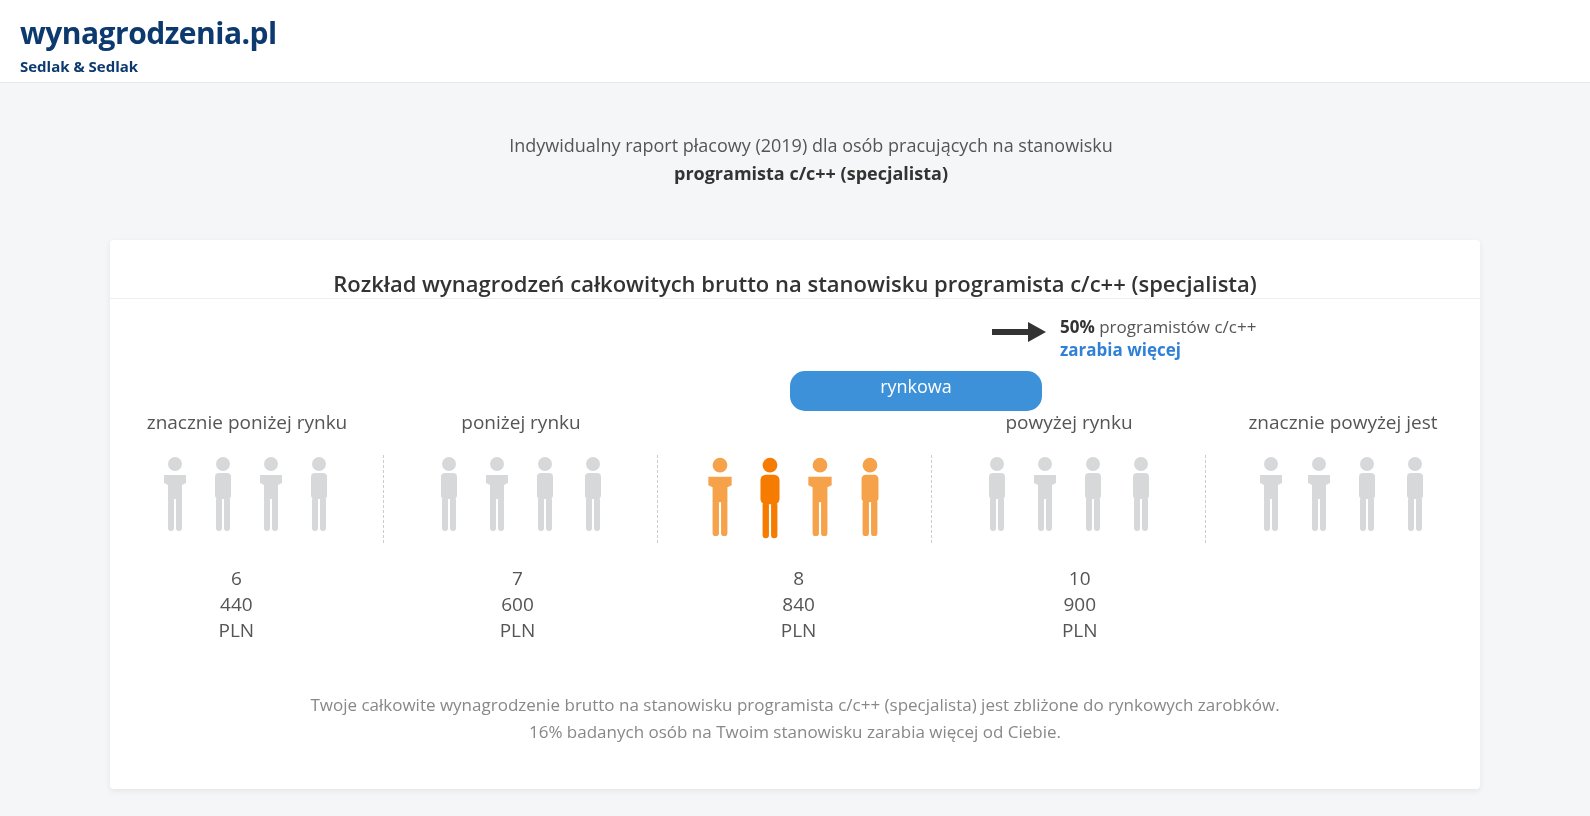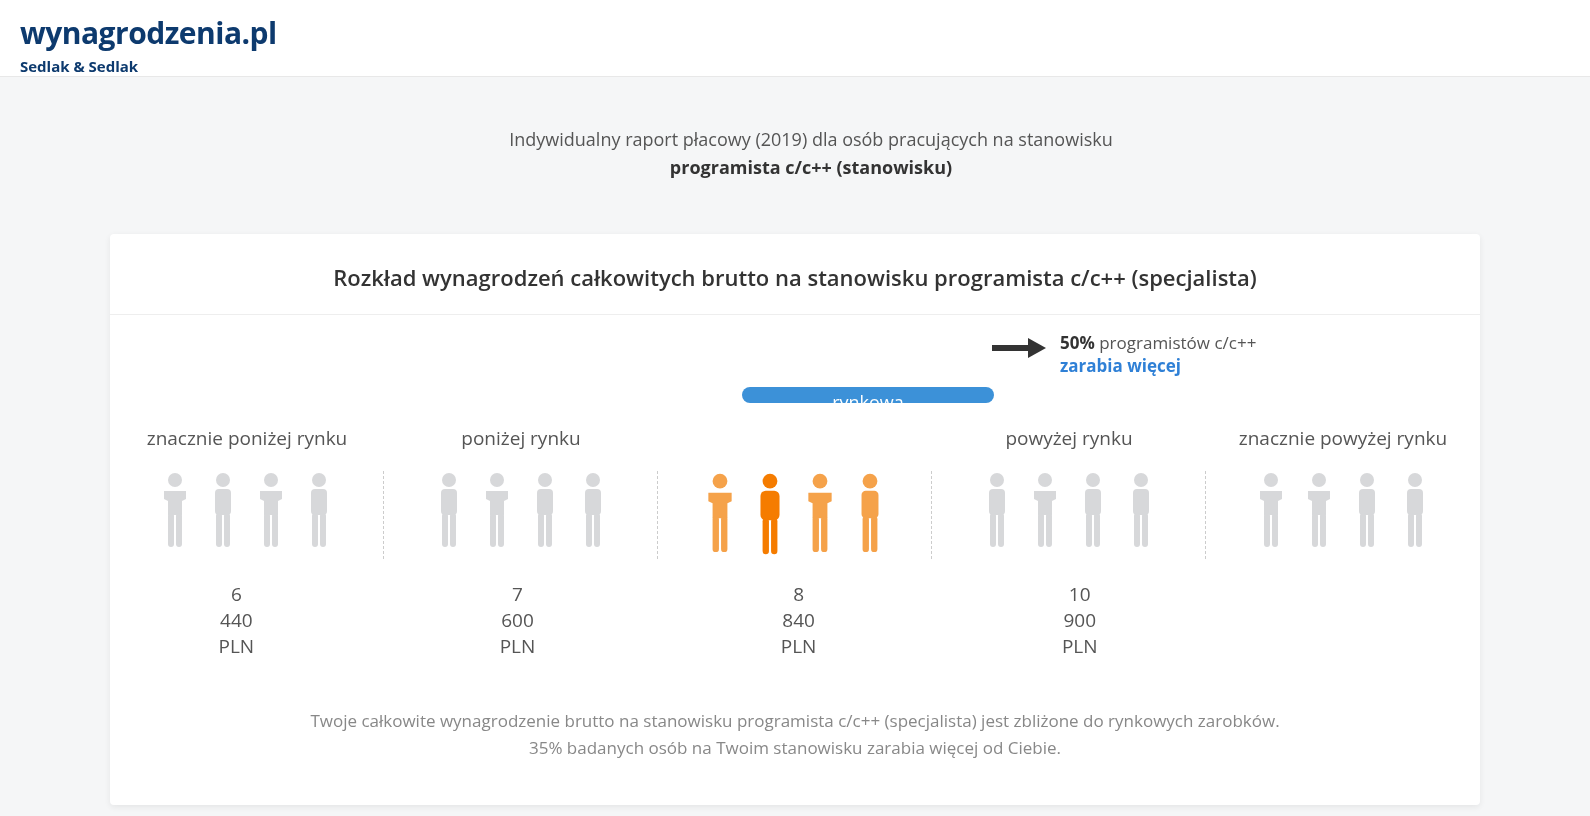--- a/index.html
+++ b/index.html
@@ -1,34 +1,34 @@
 <!DOCTYPE html>
 <html><head>
 <meta charset="utf-8">
 <style>
   * { box-sizing: border-box; margin: 0; padding: 0; }
   html, body { width: 1590px; font-family: "Segoe UI", "Open Sans", Arial, sans-serif; background:#fff; color:#555; }
-  .header { padding: 12px 20px 0 20px; border-bottom: 1px solid #e8e8e8; }
+  .header { padding: 12px 20px 6px 20px; border-bottom: 1px solid #e8e8e8; }
   .logo-main { font-size: 30px; font-weight:700; color:#0d3a6e; letter-spacing: -0.5px; }
   .logo-sub  { font-size: 15px; font-weight:700; color:#0d3a6e; margin-top:3px; }
   .page-bg   { background:#f5f6f7; padding: 50px 0 60px 0; }
   .intro     { text-align:center; font-size:18px; color:#555;padding-left:32px; }
   .intro .job { font-weight:700; color:#333; margin-top:4px; margin-bottom:10px; }
   .intro .disclaimer { color:#e63c2f; font-size:18px; margin-top:8px; }
   .card      { width:1370px; margin:55px auto 0 auto; background:#fff; border-radius:4px; box-shadow:0 2px 6px rgba(0,0,0,0.07); padding: 28px 0 44px 0; }
-  .card-title{ text-align:center; font-size:22px; font-weight:600; color:#333; padding-bottom:22px; border-bottom:1px solid #eee; }
+  .card-title{ text-align:center; font-size:22px; font-weight:600; color:#333; border-bottom:1px solid #eee; }
   .toprow    { height:100px; position:relative; margin-top:10px; }
   .yourpay   { position:absolute; left:0; right:0; text-align:center; }
   .yourpay .lbl { font-size:16px; color:#777; }
   .yourpay .val { font-size:22px; font-weight:700; color:#333; margin-top:2px; }
   .arrow     { position:absolute; left:880px; top:12px; }
   .cmp       { position:absolute; left:950px; top:6px; font-size:17px; color:#555; }
   .cmp .pct  { font-weight:700; color:#333; }
   .cmp .more { color:#2f80d6; font-weight:700; }
-  .pill      { position:absolute; left:632px; top:62px; width:252px; height:16px; border-radius:15px; background:#3c91d8; color:#fff; text-align:center; line-height:30px; font-size:18px; }
+  .pill      { position:absolute; left:680px; top:62px; width:252px; height:40px; border-radius:15px; background:#3c91d8; color:#fff; text-align:center; line-height:30px; font-size:18px; }
   .labels-row{ display:flex; margin-top:0;align-items:center; }
   .col       { flex:1; text-align:center; font-size:19px; color:#555; position:relative; }
   .people    { display:flex; margin-top:20px; }
   .pcol      { flex:1; display:flex; justify-content:center; gap:14px; position:relative; }
   .pcol .sep2{ position:absolute; right:0; top:0; height:88px; border-right:1px dashed #ccc; }
   .figure svg{ display:block; }
   .thresholds{ display:flex; margin-top:22px; font-size:19px; color:#555; }
   .tcol      { flex:1; text-align:center; }
   .tcol.edge { visibility:hidden; }
   .summary   { text-align:center; color:#888; font-size:17px; margin-top:48px; line-height:1.6; }
@@ -38,21 +38,21 @@
 
 <div class="header">
   <div class="logo-main">wynagrodzenia.pl</div>
   <div class="logo-sub">Sedlak &amp; Sedlak</div>
 </div>
 
 <div class="page-bg">
 
   <div class="intro">
     <div>Indywidualny raport płacowy (2019) dla osób pracujących na stanowisku</div>
-    <div class="job">programista c/c++ (stanowisku)</div>
+    <div class="job">programista c/c++ (specjalista)</div>
   </div>
 
   <div class="card">
     <div class="card-title">Rozkład wynagrodzeń całkowitych brutto na stanowisku programista c/c++ (specjalista)</div>
 
     <div class="toprow">
       <div class="arrow">
         <svg width="56" height="22" viewBox="0 0 56 22">
             <line x1="2" y1="11" x2="40" y2="11" stroke="#333" stroke-width="6"></line>
             <polygon points="38,1 56,11 38,21" fill="#333"></polygon>
@@ -63,21 +63,21 @@
         <span class="more">zarabia więcej</span>
       </div>
       <div class="pill">rynkowa</div>
     </div>
 
     <div class="labels-row">
       <div class="col"><span>znacznie poniżej rynku</span></div>
       <div class="col"><span>poniżej rynku</span></div>
       <div class="col" style="visibility:hidden;"><span>rynkowa</span></div>
       <div class="col"><span>powyżej rynku</span></div>
-      <div class="col"><span>znacznie powyżej rynku</span></div>
+      <div class="col"><span>znacznie powyżej jest</span></div>
     </div>
 
     <div class="people">
 
       <div class="pcol">
         <span class="figure">
             <svg width="34" height="82" viewBox="0 0 34 82">
               <g fill="#d7d8da">
                 <circle cx="17" cy="9" r="7"></circle>
                 <path d="M6 20h22v8l-4 2v14H10V30l-4-2z"></path>
@@ -302,17 +302,17 @@
       <div class="tcol" style="flex:0 0 0; position:relative; left:-137px;">7 600 PLN</div>
       <div class="tcol edge"></div>
       <div class="tcol" style="flex:0 0 0; position:relative; left:-137px;">8 840 PLN</div>
       <div class="tcol edge"></div>
       <div class="tcol" style="flex:0 0 0; position:relative; left:-137px;">10 900 PLN</div>
       <div class="tcol edge"></div>
     </div>
 
     <div class="summary">
       <div>Twoje całkowite wynagrodzenie brutto na stanowisku programista c/c++ (specjalista) jest zbliżone do rynkowych zarobków.</div>
-      <div>35% badanych osób na Twoim stanowisku zarabia więcej od Ciebie.</div>
+      <div>16% badanych osób na Twoim stanowisku zarabia więcej od Ciebie.</div>
     </div>
   </div>
 
 </div>
 
 </body></html>

